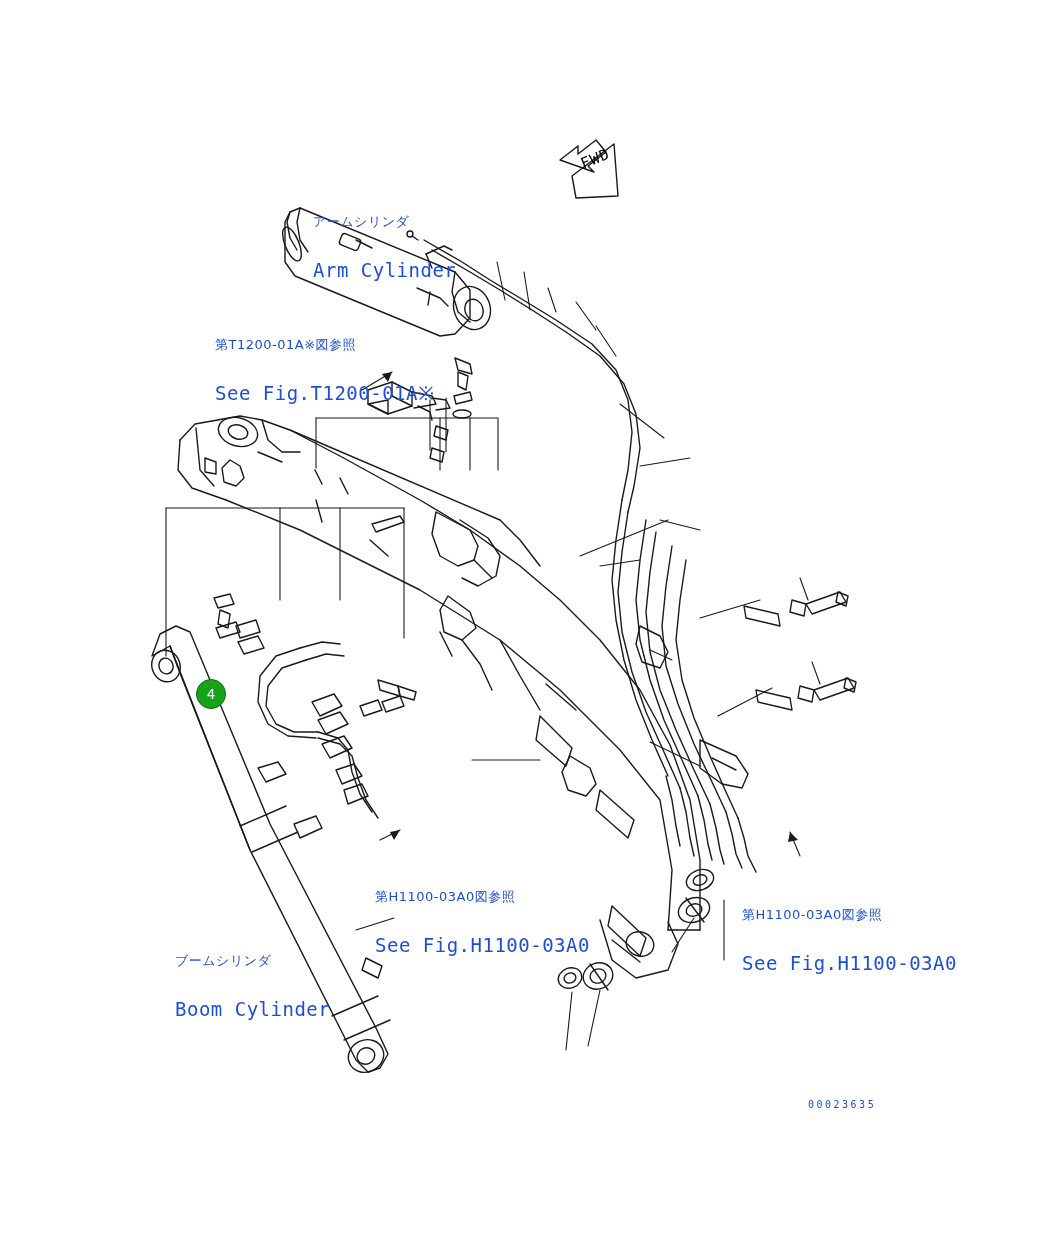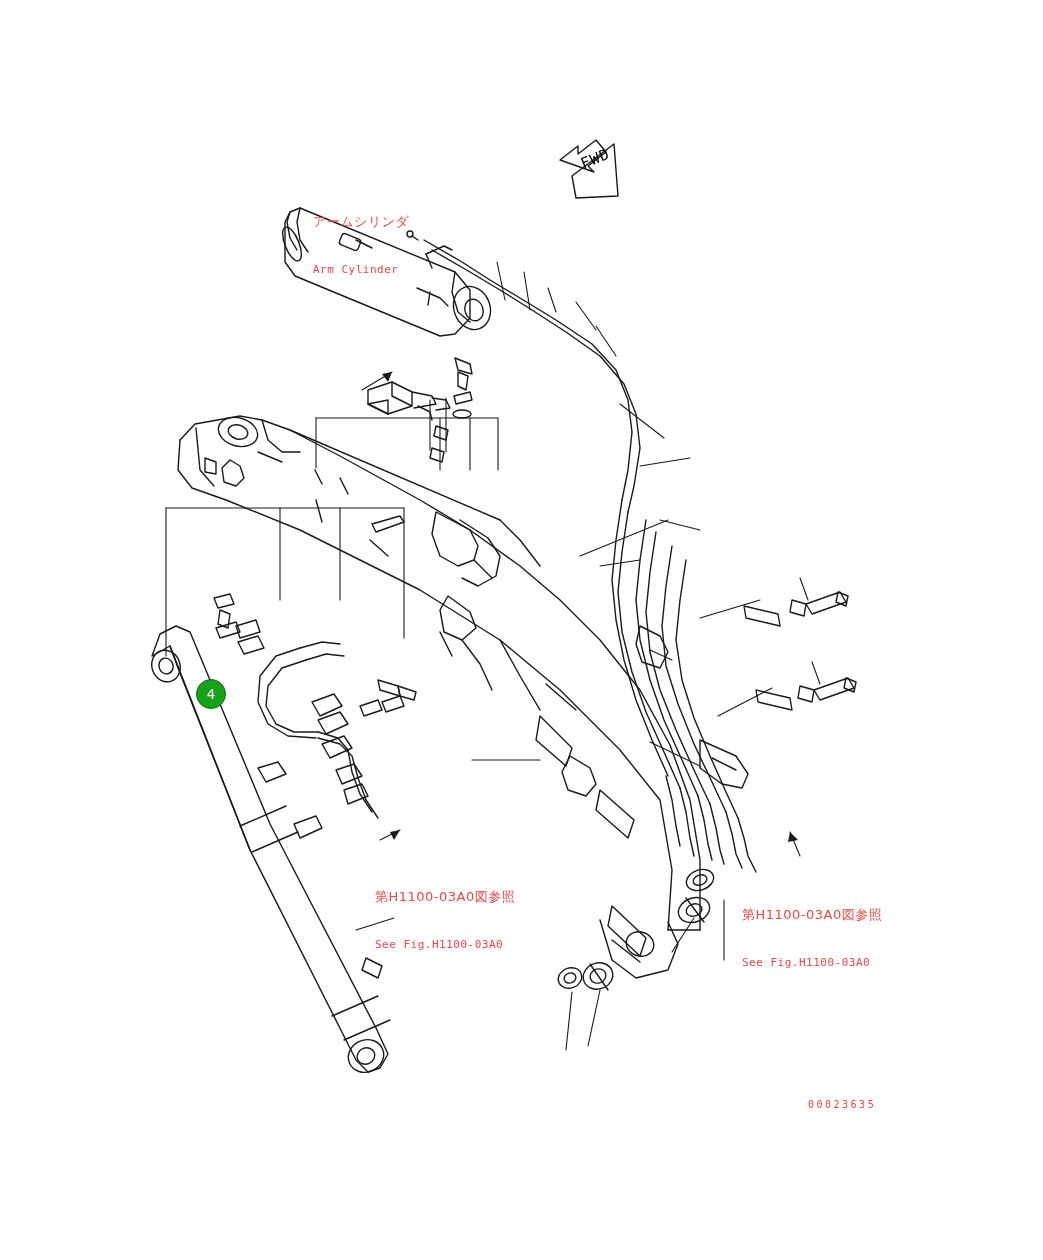--- a/index.html
+++ b/index.html
@@ -27,34 +27,34 @@
     left: 0;
     top: 0;
     width: 1043px;
     height: 1260px;
   }
   .label {
     position: absolute;
     font-family: "DejaVu Sans Mono", monospace;
     font-size: 13px;
     line-height: 16px;
-    color: #ef4444;
+    color: #1d4ed8;
     white-space: pre;
     letter-spacing: 0px;
   }
   .label .jp {
     display: block;
     font-family: "DejaVu Sans", sans-serif;
     font-size: 13px;
     letter-spacing: 0.5px;
   }
   .label .en {
     display: block;
     font-family: "DejaVu Sans Mono", monospace;
-    font-size: 11px;
+    font-size: 19px;
     letter-spacing: 0.5px;
   }
   #label-arm-cylinder { left: 313px; top: 182px; }
   #label-boom-cylinder { left: 175px; top: 921px; }
   #label-see-t1200 { left: 215px; top: 305px; }
   #label-see-h1100-left { left: 375px; top: 857px; }
   #label-see-h1100-right { left: 742px; top: 875px; }
   #label-drawing-number {
     left: 808px; top: 1097px;
     font-size: 10px;
@@ -310,21 +310,29 @@
 
   <div id="fwd-marker">
     <span class="fwd-text">FWD</span>
   </div>
 
   <div class="label" id="label-arm-cylinder">
     <span class="jp">アームシリンダ</span>
     <span class="en">Arm Cylinder</span>
   </div>
 
-
+  <div class="label" id="label-boom-cylinder">
+    <span class="jp">ブームシリンダ</span>
+    <span class="en">Boom Cylinder</span>
+  </div>
+
+  <div class="label" id="label-see-t1200">
+    <span class="jp">第T1200-01A※図参照</span>
+    <span class="en">See Fig.T1200-01A※</span>
+  </div>
 
   <div class="label" id="label-see-h1100-left">
     <span class="jp">第H1100-03A0図参照</span>
     <span class="en">See Fig.H1100-03A0</span>
   </div>
 
   <div class="label" id="label-see-h1100-right">
     <span class="jp">第H1100-03A0図参照</span>
     <span class="en">See Fig.H1100-03A0</span>
   </div>

